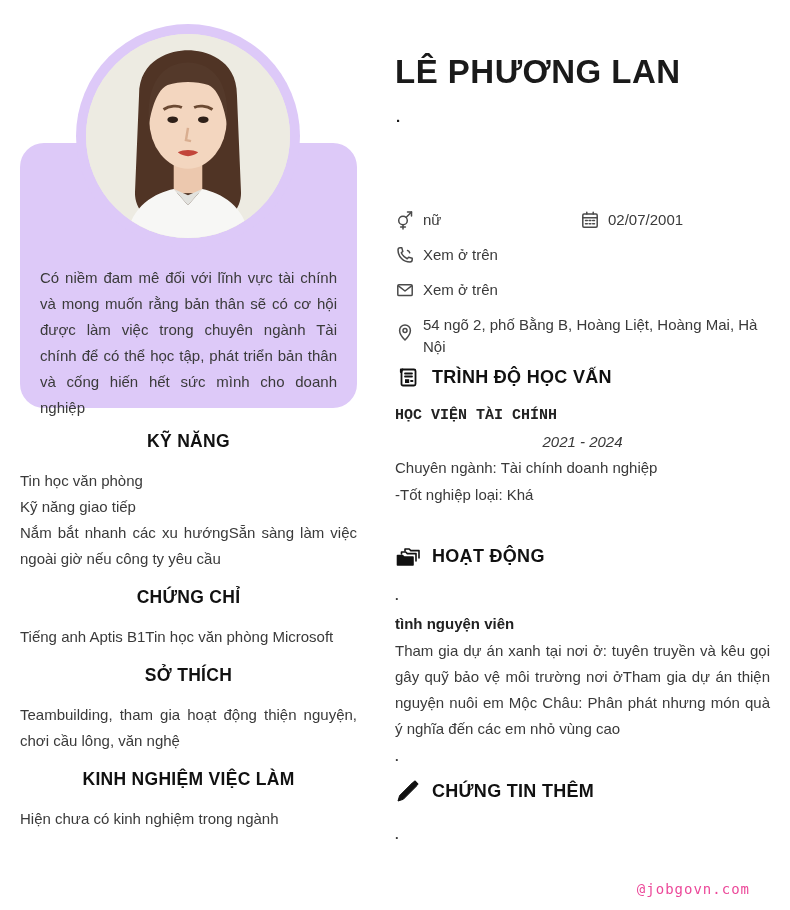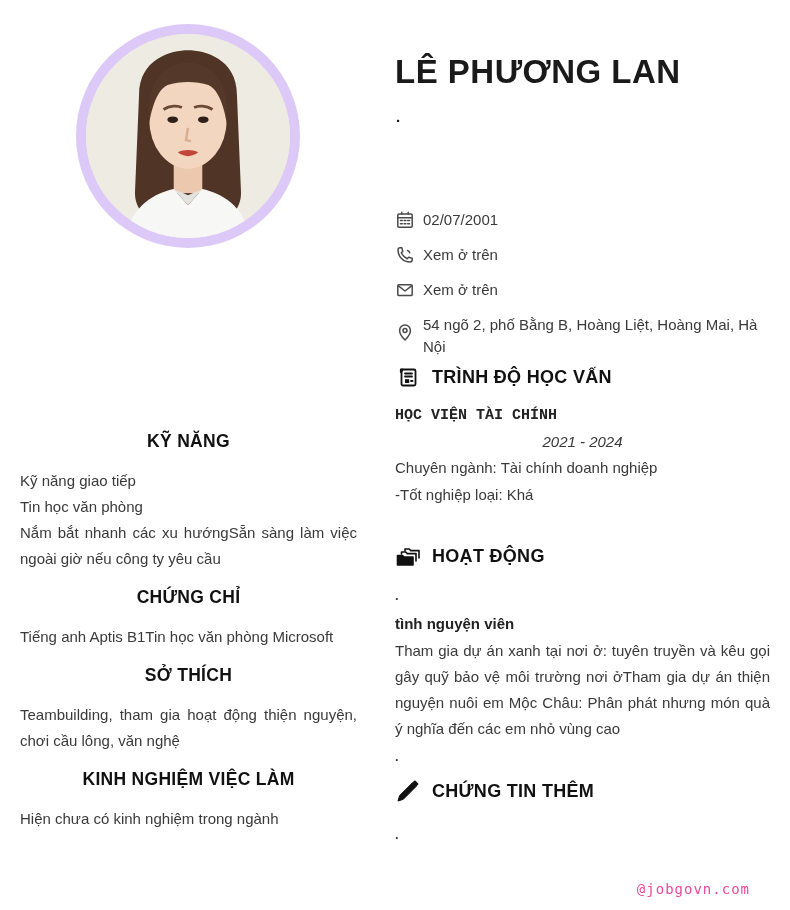--- a/index.html
+++ b/index.html
@@ -131,25 +131,28 @@
         <ellipse cx="42.5" cy="42" rx="2.6" ry="1.6" fill="#2e2018"></ellipse>
         <ellipse cx="57.5" cy="42" rx="2.6" ry="1.6" fill="#2e2018"></ellipse>
 
         <path d="M50 46 L49 52 L51.5 52.5" stroke="#d9ae90" stroke-width="1.2" fill="none"></path>
 
         <path d="M45 58 C48 56.5 52 56.5 55 58 C52 60.5 48 60.5 45 58 Z" fill="#c2453a"></path>
       </svg>
     </div>
   </div>
 
+  <div class="summary-box">
+    <div class="summary-text">Có niềm đam mê đối với lĩnh vực tài chính và mong muốn rằng bản thân sẽ có cơ hội được làm việc trong chuyên ngành Tài chính để có thể học tập, phát triển bản thân và cống hiến hết sức mình cho doanh nghiệp</div>
+  </div>
 
   <div class="left-section sec-skills">
     <h2>KỸ NĂNG</h2>
+    <div class="left-item">Tin học văn phòng</div>
     <div class="left-item">Kỹ năng giao tiếp</div>
-    <div class="left-item">Tin học văn phòng</div>
     <div class="left-item">Nắm bắt nhanh các xu hướngSẵn sàng làm việc ngoài giờ nếu công ty yêu cầu</div>
   </div>
 
   <div class="left-section sec-certs">
     <h2>CHỨNG CHỈ</h2>
     <div class="left-item">Tiếng anh Aptis B1Tin học văn phòng Microsoft</div>
   </div>
 
   <div class="left-section sec-exp">
     <h2>KINH NGHIỆM VIỆC LÀM</h2>
@@ -163,20 +166,32 @@
 
 </div>
 
 <div class="right-col">
 
   <h1 class="name">LÊ PHƯƠNG LAN</h1>
   <div class="name-dot">.</div>
 
   <div class="contact">
     <div class="contact-row">
+      <div class="cell cell-gender">
+        <span class="c-icon">
+          <svg viewBox="0 0 20 20" fill="none" stroke="#4a4a4a" stroke-width="1.5" stroke-linecap="round" stroke-linejoin="round">
+            <circle cx="8" cy="10.5" r="4.3"></circle>
+            <path d="M11.3 7.2 L16.5 2"></path>
+            <path d="M12.5 2 H16.5 V6"></path>
+            <path d="M8 14.8 V19"></path>
+            <path d="M5.6 17 H10.4"></path>
+          </svg>
+        </span>
+        <span class="contact-text">nữ</span>
+      </div>
       <div class="cell">
         <span class="c-icon">
           <svg viewBox="0 0 20 20" fill="none" stroke="#4a4a4a" stroke-width="1.5" stroke-linecap="round">
             <rect x="2.8" y="4" width="14.4" height="13.2" rx="1.2"></rect>
             <path d="M2.8 7.8 H17.2"></path>
             <path d="M6.8 4 V2.2 M13.2 4 V2.2"></path>
             <path d="M5.5 10.6 H7.3 M9.1 10.6 H10.9 M12.7 10.6 H14.5 M5.5 13.8 H7.3 M9.1 13.8 H10.9 M12.7 13.8 H14.5"></path>
           </svg>
         </span>
         <span class="contact-text">02/07/2001</span>

